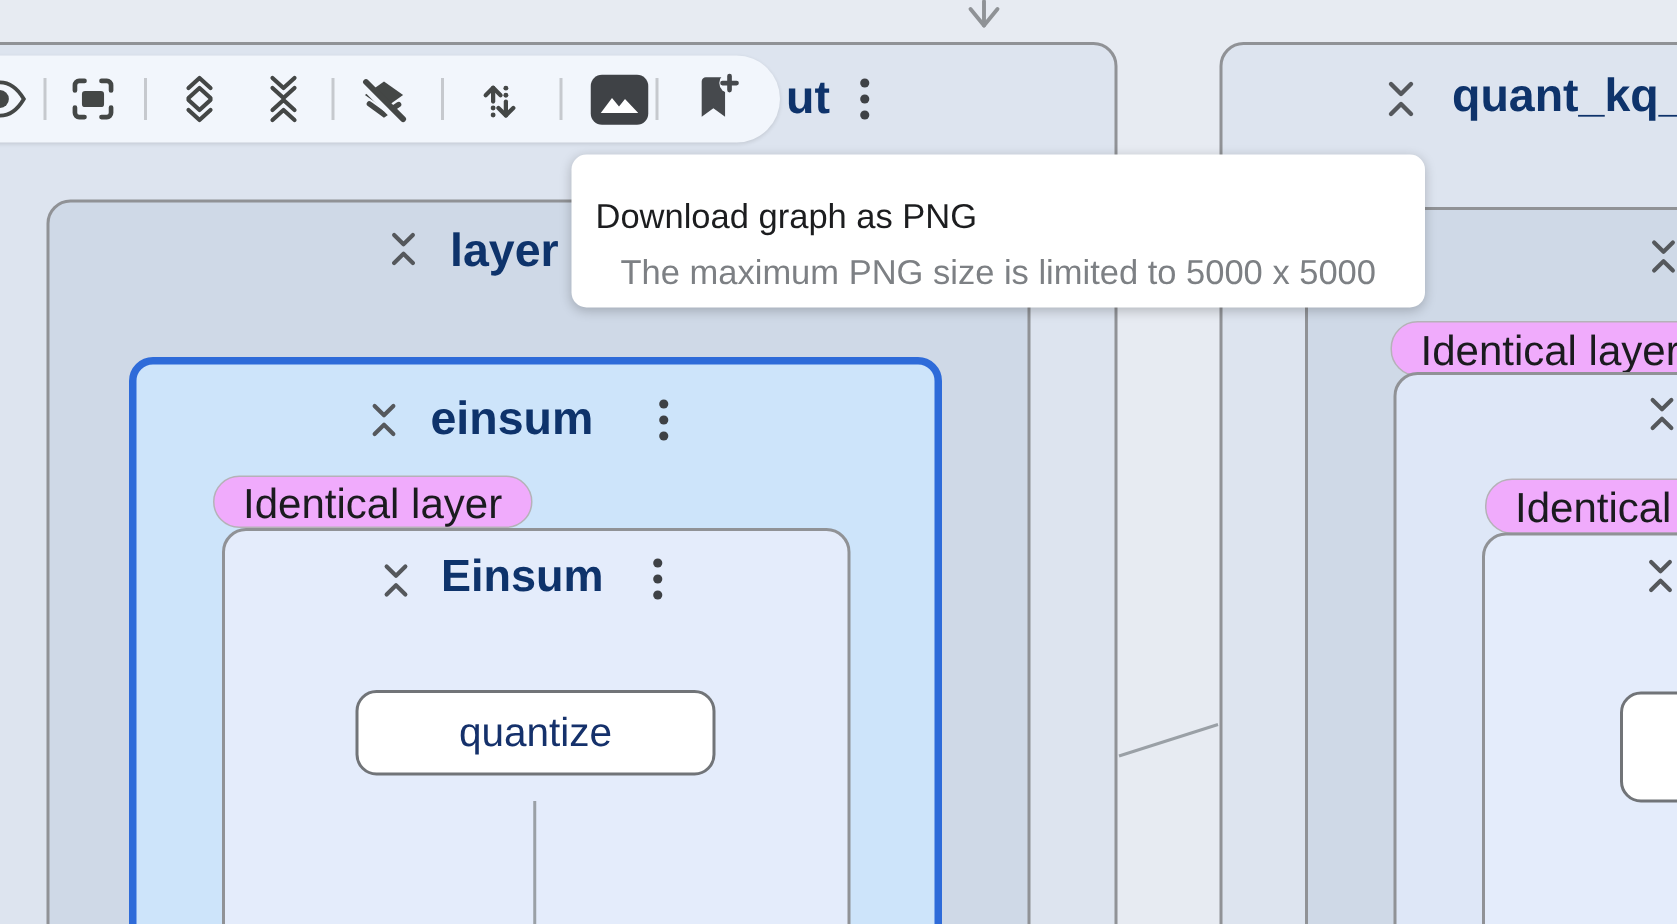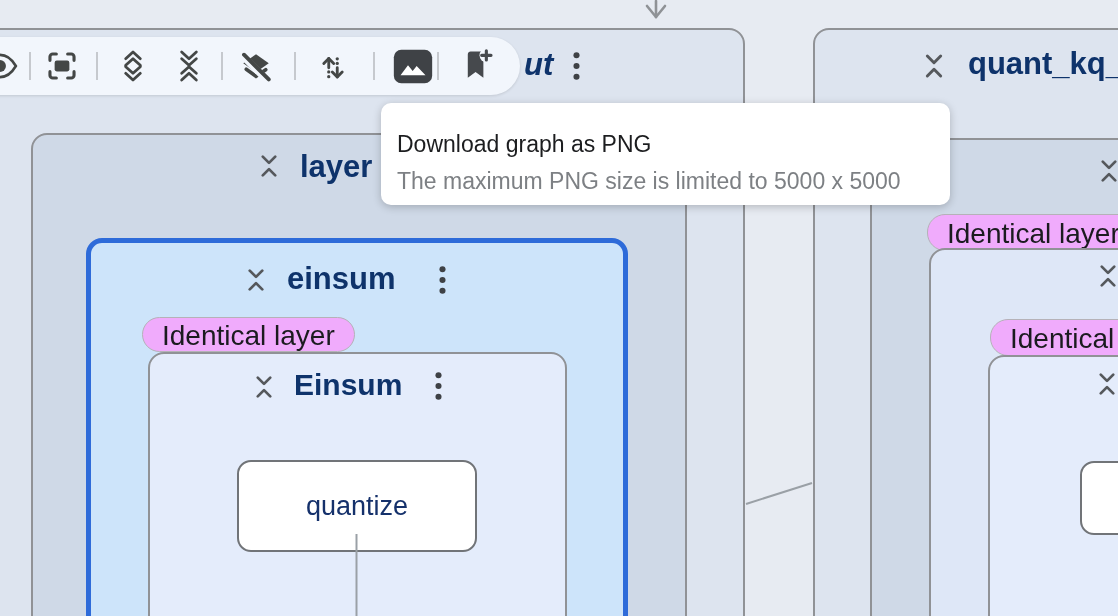--- a/index.html
+++ b/index.html
@@ -43,29 +43,29 @@
   }
   .tb-icon{position:absolute;cursor:pointer;display:block;}
   
   .tooltip{
     position:absolute;left:381px;top:103px;width:569px;height:102px;
     background:#ffffff;border-radius:10px;box-sizing:border-box;
     box-shadow:0 2px 8px rgba(0,0,0,.22);
     padding:15px 16px;z-index:60;
   }
   .tooltip-title{font-size:23px;font-weight:500;color:#1c1d1f;margin:13px 0 10px 0;}
-  .tooltip-sub{font-size:23px;font-weight:400;color:#7d8084;margin:0;}
+  .tooltip-sub{font-size:23px;font-weight:400;color:#7d8084;margin:0;text-align:center;}
   svg{display:block;}
   .edges{position:absolute;left:0;top:0;z-index:20;pointer-events:none;}
 </style>
 </head>
 <body>
 
 <div class="group" style="left:-70px;top:28px;width:815px;height:640px;background:#dde4ef;"></div>
-<div class="group-title" style="left:524px;top:47px;font-size:31px;font-style:italic;">ut</div>
+<div class="group-title" style="left:524px;top:47px;font-size:31px;">ut</div>
 <div class="menu-dots" style="left:572px;top:51px;">
   <svg width="9" height="30" viewBox="0 0 8 26">
     <circle cx="4" cy="3.5" r="2.7" fill="#3e4145"></circle>
       <circle cx="4" cy="13" r="2.7" fill="#3e4145"></circle>
       <circle cx="4" cy="22.5" r="2.7" fill="#3e4145"></circle>
   </svg>
 </div>
 
 <div class="group" style="left:31px;top:133px;width:656px;height:540px;background:#cfd9e7;"></div>
 <div class="fold-icon" style="left:254px;top:151px;">
@@ -103,21 +103,21 @@
 </div>
 <div class="group-title" style="left:294px;top:368px;font-size:30px;">Einsum</div>
 <div class="menu-dots" style="left:434px;top:371px;">
   <svg width="9" height="30" viewBox="0 0 8 26">
     <circle cx="4" cy="3.5" r="2.7" fill="#3e4145"></circle>
       <circle cx="4" cy="13" r="2.7" fill="#3e4145"></circle>
       <circle cx="4" cy="22.5" r="2.7" fill="#3e4145"></circle>
   </svg>
 </div>
 
-<div class="op-node" style="left:237px;top:460px;width:240px;height:92px;">
+<div class="op-node" style="left:237px;top:460px;width:240px;height:57px;">
   <span>quantize</span>
 </div>
 
 <div class="group" style="left:813px;top:28px;width:430px;height:640px;background:#dde4ef;"></div>
 <div class="fold-icon" style="left:918px;top:50px;">
   <svg width="32" height="32" viewBox="0 0 24 24" fill="none" stroke="#55585c" stroke-width="2.2" stroke-linecap="round" stroke-linejoin="round">
     <path d="M7 4.5 L12 9.5 L17 4.5"></path>
       <path d="M7 19.5 L12 14.5 L17 19.5"></path>
   </svg>
 </div>

